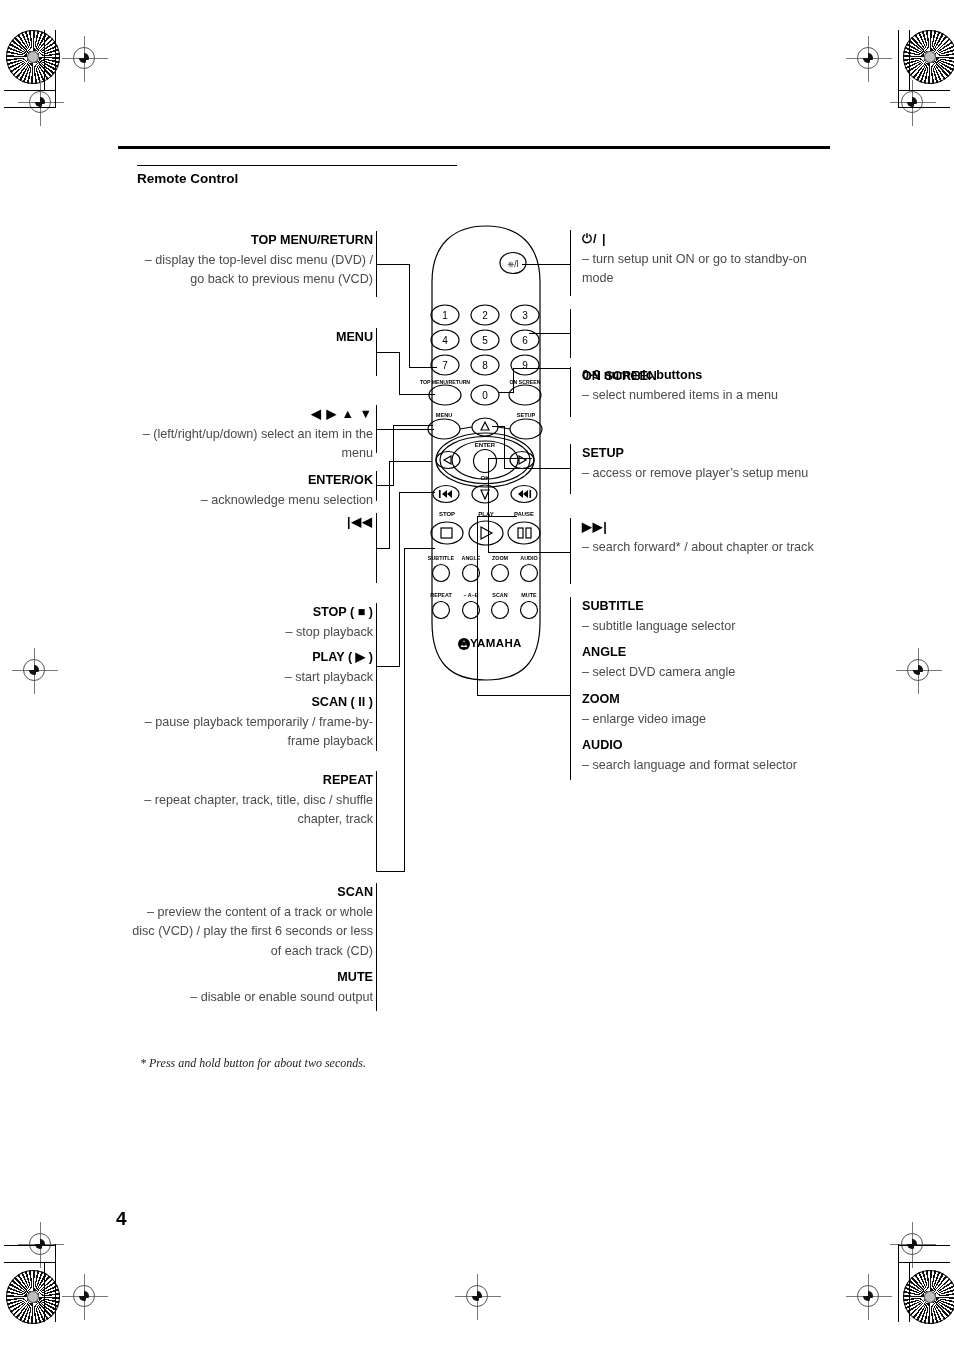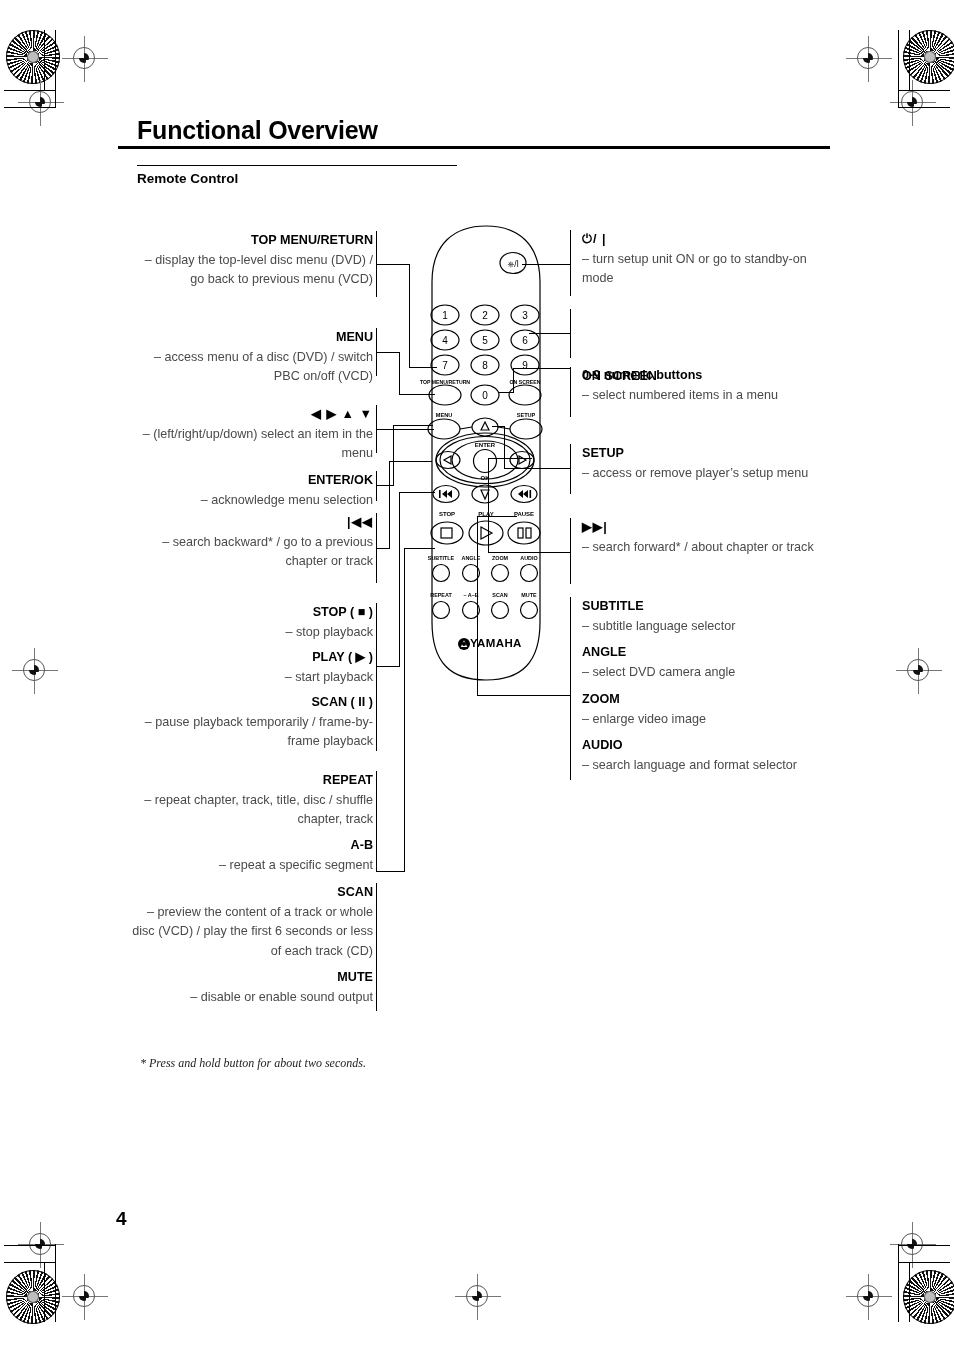--- a/index.html
+++ b/index.html
@@ -167,48 +167,45 @@
   <div class="cropmark" style="left:44px;top:1262px;width:1.4px;height:60px;"></div>
   <div class="cropmark" style="left:55px;top:1244px;width:1.4px;height:78px;"></div>
   <div class="cropmark" style="left:4px;top:1262px;width:52px;height:1.4px;"></div>
   <div class="cropmark" style="left:4px;top:1245px;width:52px;height:1.4px;"></div>
 
   <div class="cropmark" style="left:909px;top:1262px;width:1.4px;height:60px;"></div>
   <div class="cropmark" style="left:898px;top:1244px;width:1.4px;height:78px;"></div>
   <div class="cropmark" style="left:899px;top:1262px;width:51px;height:1.4px;"></div>
   <div class="cropmark" style="left:899px;top:1245px;width:51px;height:1.4px;"></div>
 
-  <div class="h1">Functional Overview</div>
   <div class="rule-main"></div>
   <div class="rule-sub"></div>
   <div class="h2">Remote Control</div>
 
   <div class="callout left" style="left:135px;top:231px;width:238px;">
     <span class="ttl">TOP MENU/RETURN</span>
     <span>– display the top-level disc menu (DVD) / go back to previous menu (VCD)</span>
   </div>
 
   <div class="callout left" style="left:135px;top:328px;width:238px;">
     <span class="ttl">MENU</span>
-    <span>– access menu of a disc (DVD) / switch PBC on/off (VCD)</span>
   </div>
 
   <div class="callout left" style="left:135px;top:405px;width:238px;">
     <span class="ttl sym">◀ ▶ ▲ ▼</span>
     <span>– (left/right/up/down) select an item in the menu</span>
   </div>
 
   <div class="callout left" style="left:135px;top:471px;width:238px;">
     <span class="ttl">ENTER/OK</span>
     <span>– acknowledge menu selection</span>
   </div>
 
   <div class="callout left" style="left:135px;top:513px;width:238px;">
     <span class="ttl sym">|◀◀</span>
-    <span>– search backward* / go to a previous chapter or track</span>
   </div>
 
   <div class="callout left" style="left:135px;top:648px;width:238px;">
     <span class="ttl">PLAY ( ▶ )</span>
     <span>– start playback</span>
   </div>
 
   <div class="callout left" style="left:135px;top:603px;width:238px;">
     <span class="ttl">STOP ( ■ )</span>
     <span>– stop playback</span>
@@ -217,24 +214,20 @@
   <div class="callout left" style="left:135px;top:693px;width:238px;">
     <span class="ttl">SCAN ( II )</span>
     <span>– pause playback temporarily / frame-by-frame playback</span>
   </div>
 
   <div class="callout left" style="left:125px;top:771px;width:248px;">
     <span class="ttl">REPEAT</span>
     <span>– repeat chapter, track, title, disc / shuffle chapter, track</span>
   </div>
 
-  <div class="callout left" style="left:135px;top:836px;width:238px;">
-    <span class="ttl">A-B</span>
-    <span>– repeat a specific segment</span>
-  </div>
 
   <div class="callout left" style="left:125px;top:883px;width:248px;">
     <span class="ttl">SCAN</span>
     <span>– preview the content of a track or whole disc (VCD) / play the first 6 seconds or less of each track (CD)</span>
   </div>
 
   <div class="callout left" style="left:135px;top:968px;width:238px;">
     <span class="ttl">MUTE</span>
     <span>– disable or enable sound output</span>
   </div>

